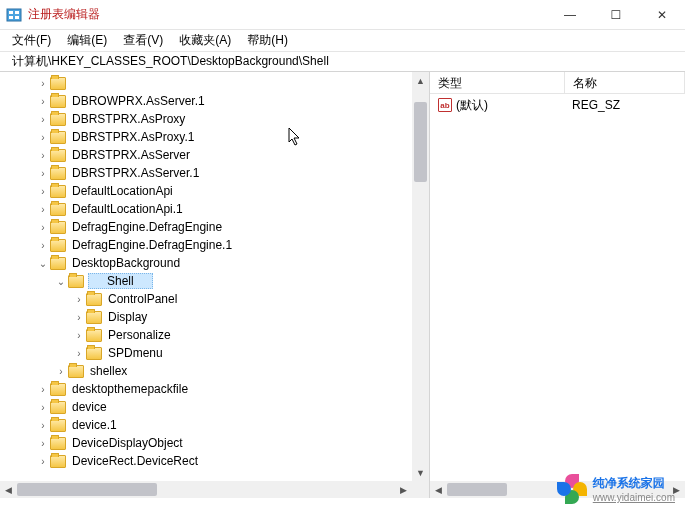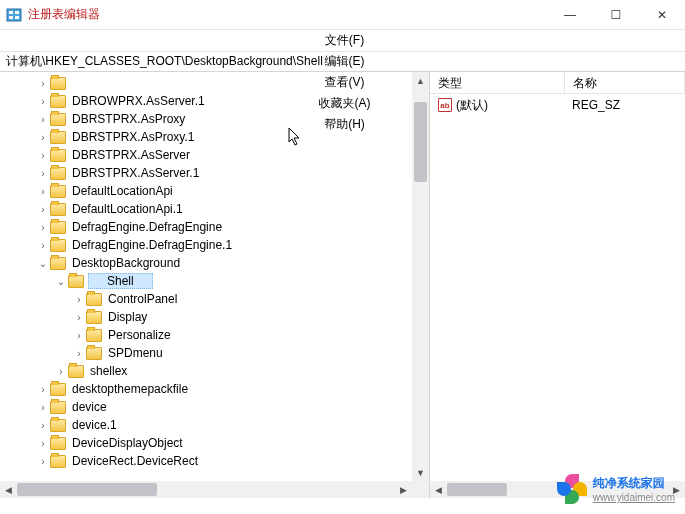--- a/index.html
+++ b/index.html
@@ -4,24 +4,24 @@
 <style>
 * { margin: 0; padding: 0; box-sizing: border-box; font-family: "Microsoft YaHei", "Segoe UI", Tahoma, sans-serif; }
 body { width: 685px; height: 514px; background: #fff; position: relative; overflow: hidden; }
 
 .titlebar { height: 30px; background: #ffffff; display: flex; align-items: center; padding-left: 6px; border-bottom: 1px solid #e5e5e5; }
 .titlebar .app-icon { width: 16px; height: 16px; margin-right: 6px; display: flex; align-items: center; justify-content: center; }
 .titlebar .title { font-size: 12px; color: #b91c1c; flex: 1; }
 .titlebar .win-btns { display: flex; height: 100%; }
 .titlebar .win-btn { width: 46px; display: flex; align-items: center; justify-content: center; font-size: 12px; color: #333; }
 
-.menubar { height: 22px; background: #fff; display: flex; align-items: center; padding-left: 4px; font-size: 12px; border-bottom: 1px solid #e5e5e5; flex-direction: column; }
+.menubar { height: 22px; background: #fff; display: flex; align-items: center; padding-left: 4px; font-size: 12px; border-bottom: 1px solid #e5e5e5; }
 .menubar .menu-item { padding: 2px 8px; color: #000; }
 
-.addressbar { height: 20px; background: #fff; border-bottom: 1px solid #d4d4d4; display: flex; align-items: center; padding-left: 6px; font-size: 12px; color: #000; }
+.addressbar { height: 20px; background: #fff; border-bottom: 1px solid #d4d4d4; display: flex; align-items: center; padding-left: 12px; font-size: 12px; color: #000; }
 
 .content { display: flex; height: 426px; }
 
 .tree-pane { width: 430px; border-right: 1px solid #d4d4d4; position: relative; overflow: hidden; }
 .tree-scroll { position: absolute; inset: 0 17px 17px 0; overflow: hidden; padding-top: 2px; }
 .tree-row { display: flex; align-items: center; height: 18px; font-size: 12px; color: #000; white-space: nowrap; padding-right: 4px; }
 .tree-row .expander { width: 14px; text-align: center; color: #666; font-size: 10px; flex-shrink:0; }
 .tree-row .folder { width: 16px; height: 13px; background: linear-gradient(#ffe9a6,#f5c645); border: 1px solid #d9a626; border-radius: 1px; margin-right: 4px; flex-shrink:0; position: relative; }
 .tree-row .folder::before { content:""; position:absolute; top:-3px; left:0; width:6px; height:3px; background:#f5c645; border:1px solid #d9a626; border-bottom:none; border-radius:1px 1px 0 0; }
 .tree-row.selected .label { background: #cde8ff; border: 1px dotted #7bb6e8; padding: 0 18px; }

